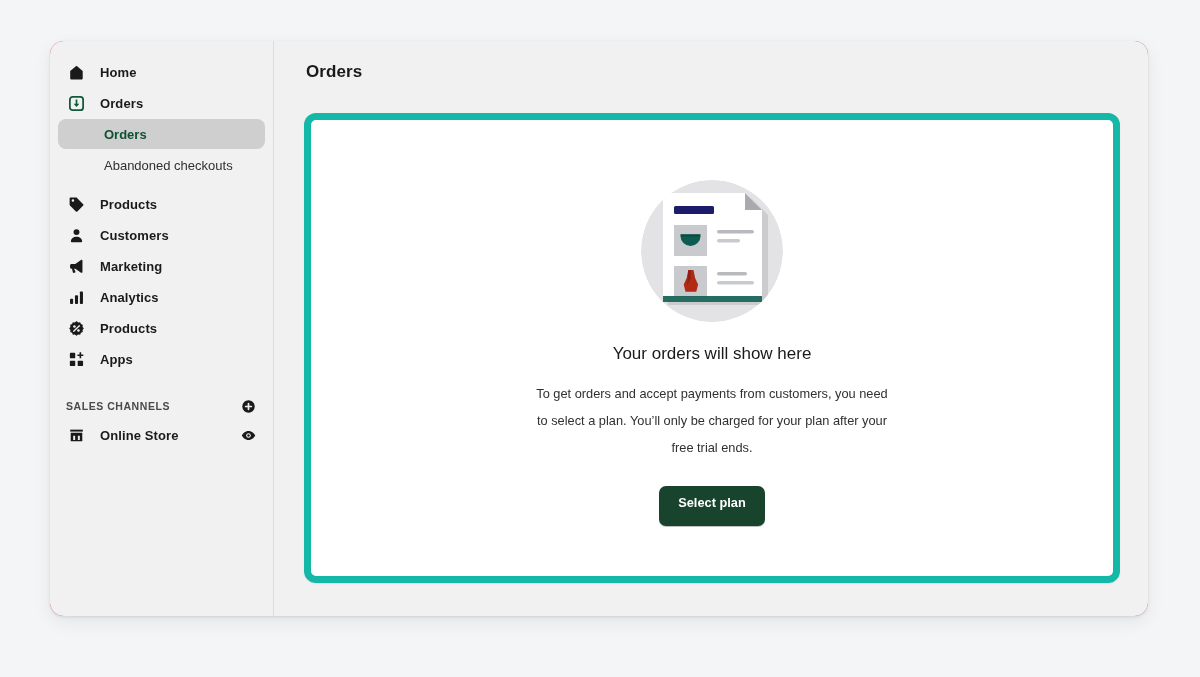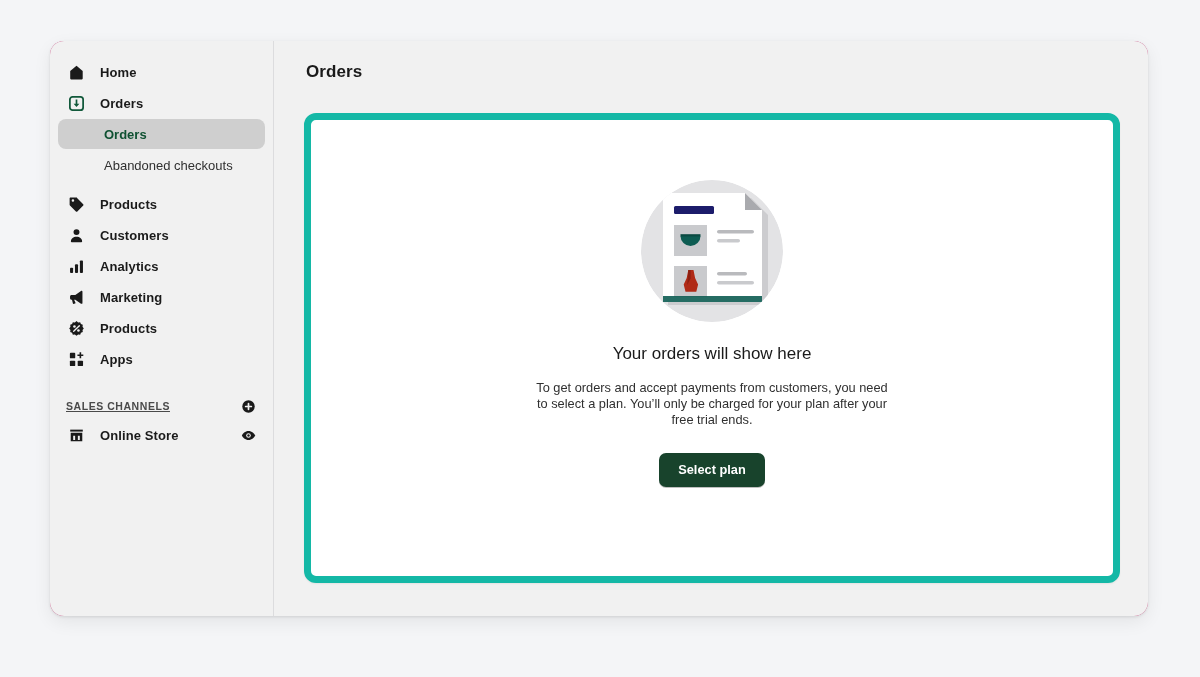--- a/index.html
+++ b/index.html
@@ -88,21 +88,21 @@
     display: flex;
     align-items: center;
     height: 28px;
     padding: 0 8px;
     margin-top: 18px;
     color: #4a4a4a;
     font-size: 10.5px;
     font-weight: 700;
     letter-spacing: .55px;
   }
-  .section-head .label { flex: 1; text-decoration: underline; }
+  .section-head .label { flex: 1; }
   .section-head .act,
   .nav-item .act {
     width: 18px;
     height: 18px;
     display: flex;
     align-items: center;
     justify-content: center;
     cursor: pointer;
   }
   .nav-item .spacer { flex: 1; }
@@ -153,33 +153,33 @@
 
   #empty-title {
     font-size: 17px;
     font-weight: 400;
     color: #1a1a1a;
     margin-bottom: 16px;
   }
 
   #empty-body {
     font-size: 12.8px;
-    line-height: 16px;
+    line-height: 27px;
     color: #303030;
     margin: 0 auto 25px auto;
     width: 356px;
   }
 
   #select-plan-button {
     display: inline-block;
     background: #18432c;
     color: #ffffff;
     font-size: 12.8px;
     font-weight: 600;
-    padding: 9px 19px 10px 19px;
+    padding: 9px 19px 16px 19px;
     border: none;
     border-radius: 7px;
     cursor: pointer;
     box-shadow: 0 1px 0 rgba(0,0,0,.25);
     font-family: inherit;
   }
 </style>
 </head>
 <body>
 
@@ -232,35 +232,35 @@
             <circle cx="10" cy="6" r="3.5" fill="#1a1a1a"></circle>
             <path fill="#1a1a1a" d="M3.4 17c0-3.3 3-5.4 6.6-5.4s6.6 2.1 6.6 5.4c0 .5-.4.9-.9.9H4.3c-.5 0-.9-.4-.9-.9z"></path>
           </svg>
       </span>
       <span>Customers</span>
     </div>
 
     <div class="nav-item">
       <span class="ico">
         <svg width="17" height="17" viewBox="0 0 20 20">
+            <path fill="#1a1a1a" d="M17 3.3c0-.9-1-1.4-1.7-.9L8.6 7H4.2c-1 0-1.8.8-1.8 1.8v2.1c0 1 .8 1.8 1.8 1.8h.5l1 4.2c.1.5.6.8 1.1.7l1.3-.4c.6-.2.9-.8.6-1.3l-1.5-3.2h1.4l6.7 4.6c.7.5 1.7 0 1.7-.9V3.3z"></path>
+          </svg>
+      </span>
+      <span>Marketing</span>
+    </div>
+
+    <div class="nav-item">
+      <span class="ico">
+        <svg width="17" height="17" viewBox="0 0 20 20">
             <rect x="2.4" y="11.4" width="3.6" height="6.2" rx="1" fill="#1a1a1a"></rect>
             <rect x="8.2" y="7.4" width="3.6" height="10.2" rx="1" fill="#1a1a1a"></rect>
             <rect x="14" y="2.8" width="3.6" height="14.8" rx="1" fill="#1a1a1a"></rect>
           </svg>
       </span>
       <span>Analytics</span>
-    </div>
-
-    <div class="nav-item">
-      <span class="ico">
-        <svg width="17" height="17" viewBox="0 0 20 20">
-            <path fill="#1a1a1a" d="M17 3.3c0-.9-1-1.4-1.7-.9L8.6 7H4.2c-1 0-1.8.8-1.8 1.8v2.1c0 1 .8 1.8 1.8 1.8h.5l1 4.2c.1.5.6.8 1.1.7l1.3-.4c.6-.2.9-.8.6-1.3l-1.5-3.2h1.4l6.7 4.6c.7.5 1.7 0 1.7-.9V3.3z"></path>
-          </svg>
-      </span>
-      <span>Marketing</span>
     </div>
 
     <div class="nav-item">
       <span class="ico">
         <svg width="17" height="17" viewBox="0 0 20 20">
           <path fill="#1a1a1a" d="M10 1.3l1.9 1.5 2.4-.3.9 2.2 2.2.9-.3 2.4 1.5 1.9-1.5 1.9.3 2.4-2.2.9-.9 2.2-2.4-.3L10 18.5l-1.9-1.5-2.4.3-.9-2.2-2.2-.9.3-2.4L1.4 9.9l1.5-1.9-.3-2.4 2.2-.9.9-2.2 2.4.3L10 1.3z"></path>
           <circle cx="7.6" cy="7.6" r="1.5" fill="#f1f1f1"></circle>
           <circle cx="12.3" cy="12.3" r="1.5" fill="#f1f1f1"></circle>
           <path stroke="#f1f1f1" stroke-width="1.5" stroke-linecap="round" d="M13.3 6.7 6.7 13.3"></path>
         </svg>

